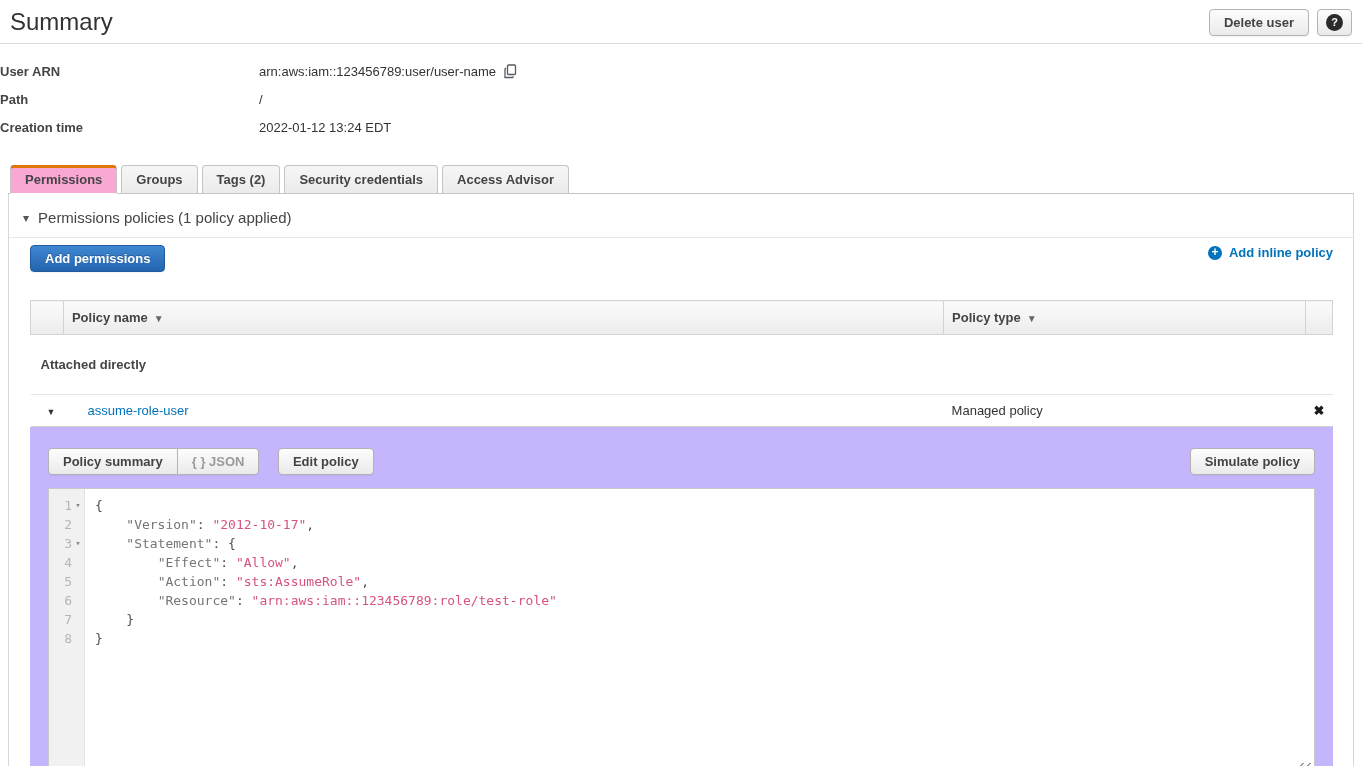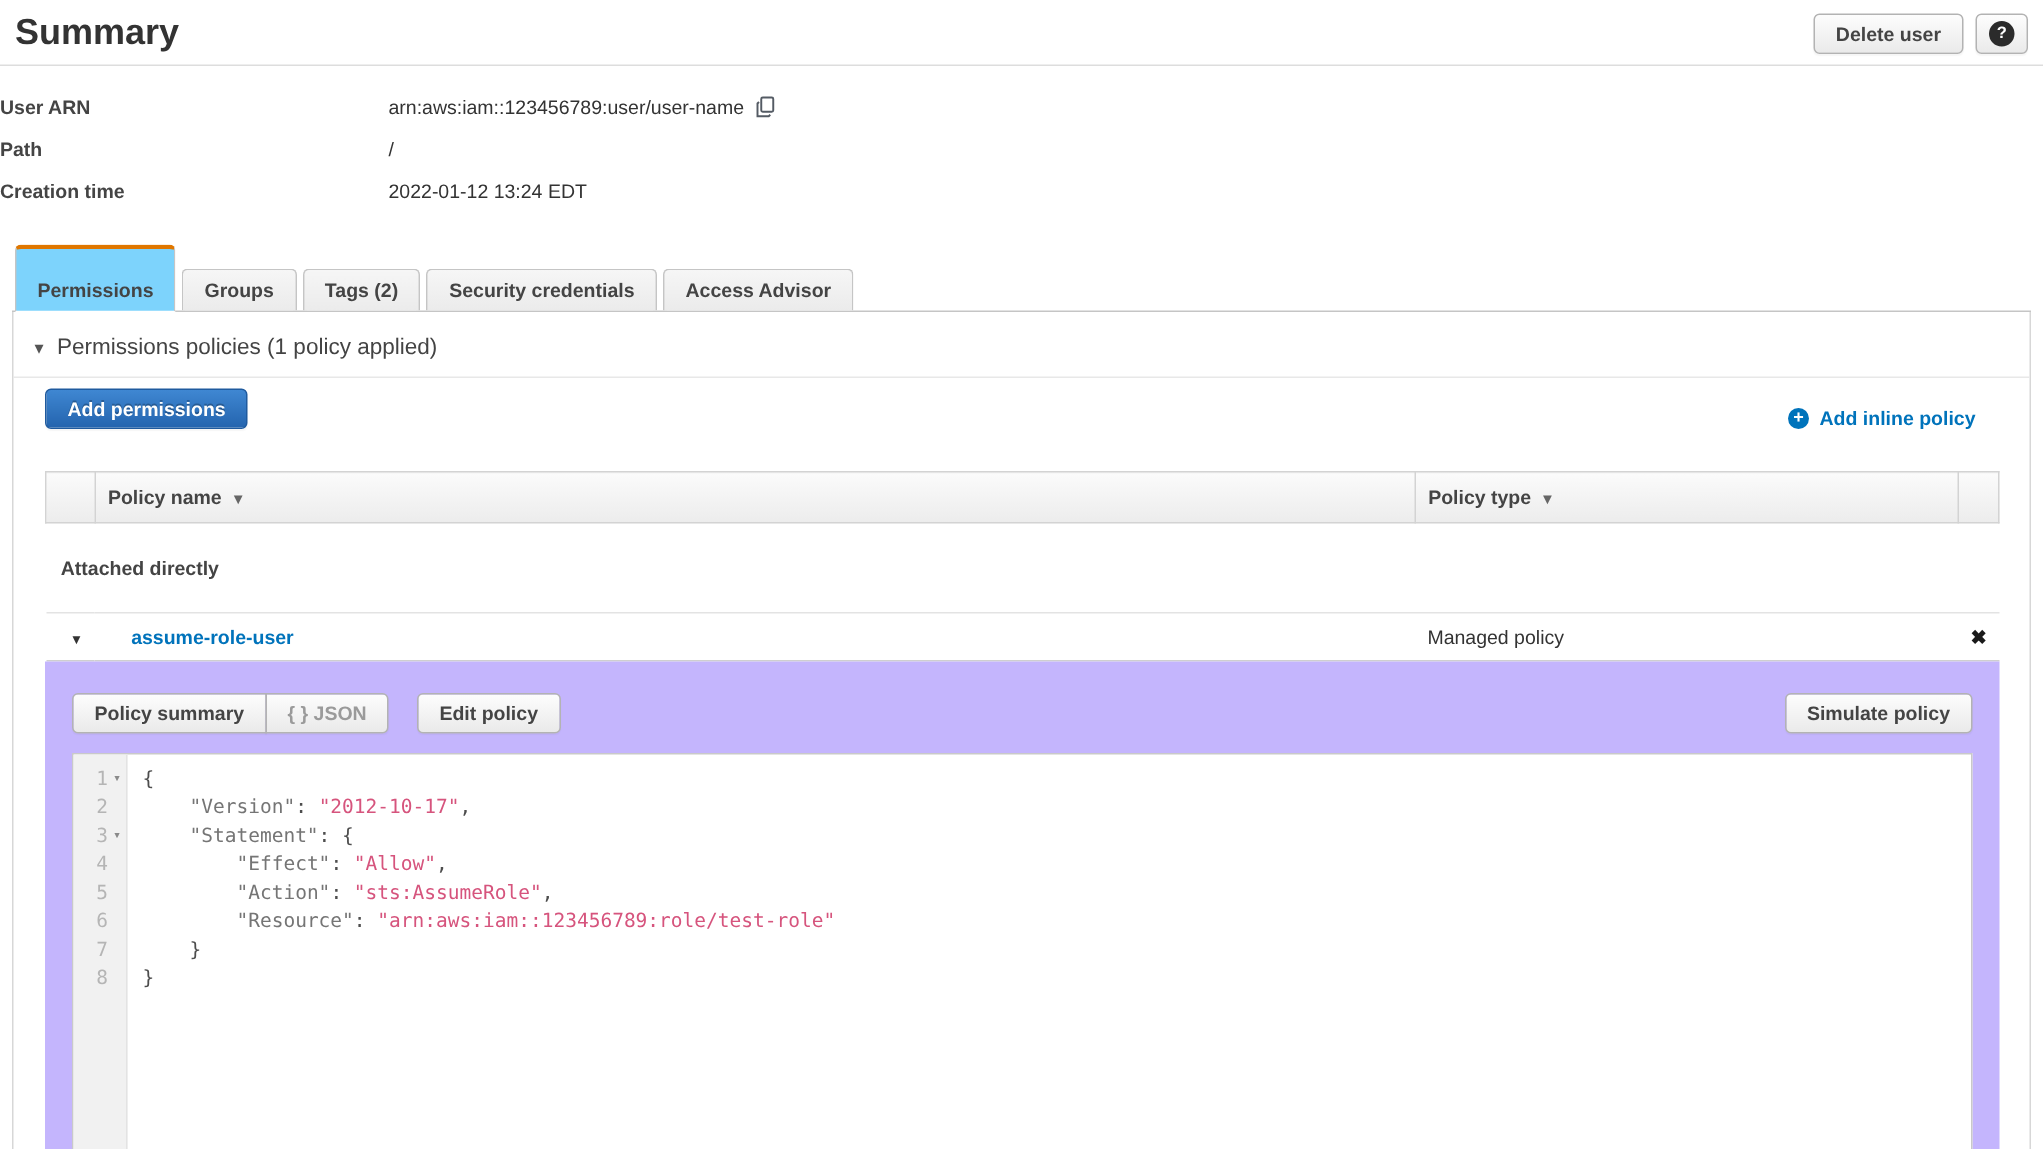--- a/index.html
+++ b/index.html
@@ -1,21 +1,21 @@
 <!DOCTYPE html>
 <html><head>
 <meta charset="utf-8">
 <style>
   * { margin:0; padding:0; box-sizing:border-box; }
   html,body { width:1362px; background:#fff; font-family:"Liberation Sans", sans-serif; color:#333; }
 
   
   .topbar { display:flex; justify-content:space-between; align-items:center;
             padding:8px 10px 7px 10px; border-bottom:1px solid #ddd; }
-  .page-title { font-size:24px; font-weight:700; color:#333; }
+  .page-title { font-size:24px; font-weight:400; color:#333; }
   .topbar-actions { display:flex; gap:8px; align-items:center; }
 
   .btn { display:inline-flex; align-items:center; justify-content:center;
          padding:5px 14px; font-family:"Liberation Sans",sans-serif;
          font-size:13px; font-weight:bold; color:#444;
          background:linear-gradient(#fdfdfd,#eaeaea); border:1px solid #b3b3b3;
          border-radius:4px; cursor:pointer; box-shadow:0 1px 1px rgba(0,0,0,.04); }
   .btn-help { padding:4px 8px; }
   .help-circle { display:inline-flex; width:17px; height:17px; border-radius:50%;
                  background:#2b2b2b; color:#fff; font-size:11px; font-weight:bold;
@@ -29,53 +29,53 @@
   .field-label { flex:0 0 250px; text-align:left; font-weight:bold; color:#444; }
   .field-value { margin-left:9px; color:#333; display:inline-flex; align-items:center; gap:7px; }
   .copy-icon { display:inline-flex; cursor:pointer; }
 
   
   .tab-bar { margin:22px 8px 0 8px; display:flex; gap:4px; align-items:flex-end;
              border-bottom:1px solid #c5c5c5; padding-left:2px; }
   .tab { font-size:13px; font-weight:bold; color:#444; cursor:pointer;
          border:1px solid #c5c5c5; border-bottom:none; border-radius:4px 4px 0 0;
          padding:6px 14px 6px 14px; background:linear-gradient(#f6f6f6,#ebebeb); margin-top:2px; }
-  .tab.active { background:#7dd3fc; border-top:3px solid #e07700; padding-top:20px;
+  .tab.active { background:#f9a8d4; border-top:3px solid #e07700; padding-top:4px;
                 margin-top:0; margin-bottom:-1px; border-bottom:1px solid #fff; }
 
   
   .panel { margin:0 8px; border-left:1px solid #d7d7d7; border-right:1px solid #d7d7d7;
            padding-bottom:14px; background:#fff; }
   .section-header { padding:15px 0 0 14px; font-size:15px; color:#444;
                     display:flex; align-items:center; gap:9px; cursor:pointer; }
   .section-caret { font-size:12px; color:#555; }
   .section-divider { margin-top:11px; border-bottom:1px solid #e8e8e8; }
 
-  .actions-row { margin:7px 36px 0 21px; display:flex; justify-content:space-between; align-items:flex-end; }
+  .actions-row { margin:7px 20px 0 21px; display:flex; justify-content:space-between; align-items:flex-start; }
   .inline-link { display:inline-flex; align-items:center; gap:7px; color:#0073bb;
                  font-size:13px; font-weight:bold; text-decoration:none; cursor:pointer; }
   .plus-circle { display:inline-flex; width:14px; height:14px; border-radius:50%;
                  background:#0073bb; color:#fff; font-size:12px; font-weight:bold;
                  align-items:center; justify-content:center; line-height:1; padding-bottom:1px; }
 
   
   .table-wrap { margin:28px 20px 0 21px; }
   table.policy-table { width:100%; border-collapse:collapse; font-size:13px; }
   .policy-table th { background:linear-gradient(#fbfbfb,#ececec);
                      border-top:1px solid #d3d3d3; border-bottom:1px solid #d3d3d3;
                      height:34px; text-align:left; font-weight:bold; color:#444;
                      padding:0 8px; cursor:pointer; }
   .policy-table th.sep { border-right:1px solid #d3d3d3; }
   .policy-table th:first-child { border-left:1px solid #d3d3d3; }
   .policy-table th:last-child  { border-right:1px solid #d3d3d3; }
   .sort-caret { font-size:10px; color:#666; margin-left:6px; }
   .group-row td { font-weight:bold; color:#444; padding:22px 10px; border-bottom:1px solid #e3e3e3; }
   .policy-row td { padding:8px 8px; border-bottom:1px solid #cfcfcf; }
   .expand-caret { font-size:9px; color:#333; cursor:pointer; padding-left:8px; }
-  .policy-link { color:#0073bb; text-decoration:none; cursor:pointer;font-weight:bold; }
+  .policy-link { color:#0073bb; text-decoration:none; cursor:pointer; }
   td.name-cell { padding-left:24px; }
   .detach-x { font-size:13px; color:#1a1a1a; font-weight:bold; cursor:pointer; text-align:center; }
 
   
   .detail { background:#c4b5fd; border-bottom:1px solid #bbb; padding:21px 18px 17px 18px; }
   .detail-toolbar { display:flex; justify-content:space-between; align-items:center; }
   .seg-group { display:inline-flex; }
   .seg-group .btn:first-child { border-radius:4px 0 0 4px; }
   .seg-group .btn:last-child  { border-radius:0 4px 4px 0; margin-left:-1px; }
   .btn-json { color:#9a9a9a; }

